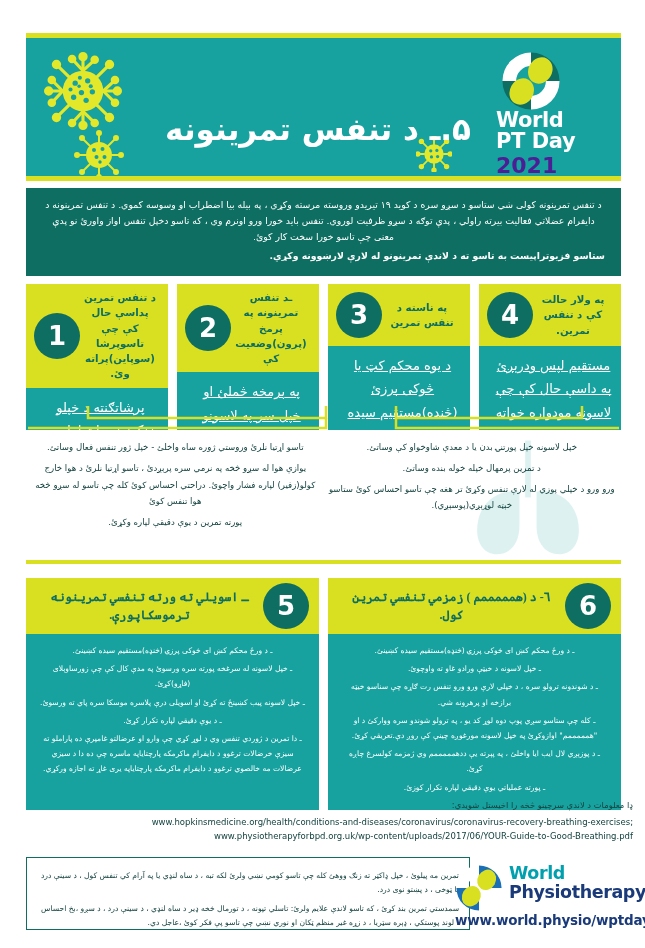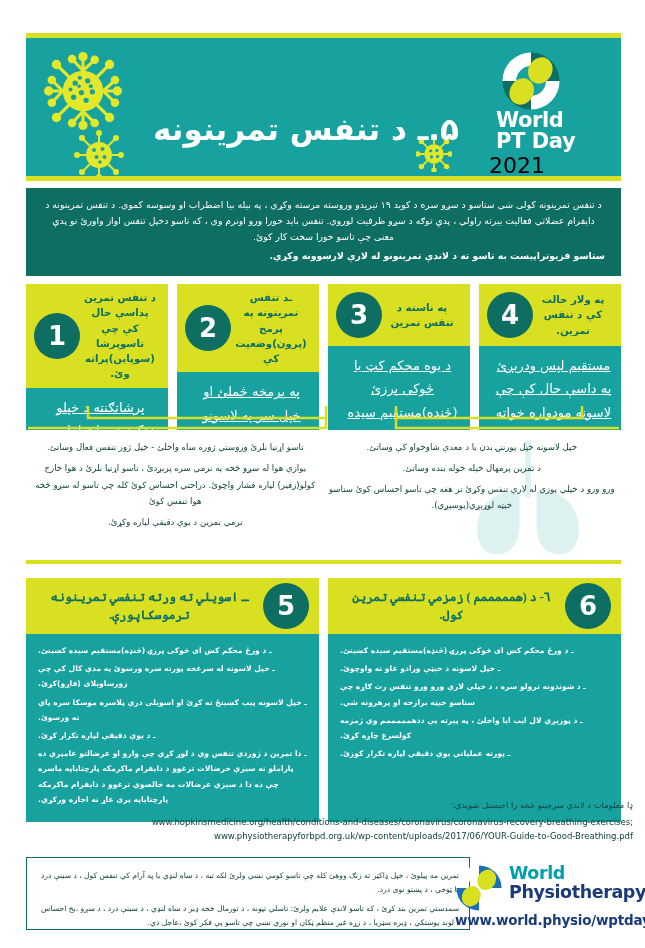--- a/index.html
+++ b/index.html
@@ -36,21 +36,20 @@
     border-top: 5px solid #d9e021;
     border-bottom: 5px solid #d9e021;
     box-sizing: border-box;
     overflow: hidden;
   }
   .header-title {
     position: absolute;
     right: 150px;
     top: 50px;
     width: 330px;
-    text-align: center;
     color: #ffffff;
     font-size: 31px;
     font-weight: bold;
     line-height: 1.35;
     direction: rtl;
     letter-spacing: 0.3px;
   }
 
   
   .virus {
@@ -76,26 +75,26 @@
     text-align: left;
     font-family: "DejaVu Sans", "Liberation Sans", sans-serif;
     font-weight: bold;
     font-size: 21px;
     line-height: 1.02;
     color: #ffffff;
     letter-spacing: -0.4px;
   }
   .wptd-year {
     position: absolute;
-    left: 1px;
+    left: 8px;
     top: 103px;
     direction: ltr;
     font-size: 22px;
-    font-weight: normal;
-    color: #000000;
+    font-weight: bold;
+    color: #4c1d95;
     letter-spacing: 0px;
   }
 
   
   .intro {
     position: absolute;
     left: 26px;
     top: 188px;
     width: 595px;
     height: 88px;
@@ -242,27 +241,26 @@
   }
   .step-head-wide .step-badge { order: 1; }
   .step-head-wide .step-head-title {
     order: 2;
     font-size: 12px;
     line-height: 1.5;
     font-family: Liberation Serif, serif;
   }
   .step-body-wide {
     direction: rtl;
-    text-align: left;
+    text-align: center;
     color: #ffffff;
     font-size: 7.6px;
     line-height: 2.0;
     padding: 9px 12px 12px 12px;
     flex: 1;
-    font-weight: bold;
   }
   .step-body-wide p { margin: 0 0 3px 0; }
 
   
   .sources {
     position: absolute;
     left: 38px;
     top: 799px;
     width: 595px;
   }
@@ -538,36 +536,37 @@
 
     <div class="detail-cols">
       <div class="detail-col">
         <p>خپل لاسونه خپل پورتنۍ بدن یا د معدې شاوخواو کې وساتئ.</p>
         <p>د تمرين پرمهال خپله خوله بنده وساتئ.</p>
         <p>ورو ورو د خپلي پوزي له لارې تنفس وکړئ تر هغه چې تاسو احساس کوئ ستاسو خېټه لوړېږي(پوسېږي).</p>
       </div>
       <div class="detail-col">
         <p>تاسو اړتيا نلرئ وروستي ژوره ساه واخلئ - خپل ژور تنفس فعال وساتئ.</p>
         <p>یوازې هوا له سږو څخه په نرمي سره پرېږدئ ، تاسو اړتيا نلرئ د هوا خارج کولو(زفیر) لپاره فشار واچوئ. دراحتي احساس کوئ کله چې تاسو له سږو څخه هوا تنفس کوئ</p>
-        <p>نرمي تمرين د يوې دقيقې لپاره وکړئ.</p>
+        <p>پورته تمرين د يوې دقيقې لپاره وکړئ.</p>
       </div>
     </div>
   </div>
 
   <div class="steps-row2">
 
     <div class="step-card-wide">
       <div class="step-head-wide">
         <div class="step-badge">6</div>
         <div class="step-head-title">٦- د (همممممم ) زمزمي تنفسي تمرين کول.</div>
       </div>
       <div class="step-body-wide">
         <p>ـ د ورځ محکم کښ ای څوکی پرزۍ (څنډه)مستقيم سيده کښينئ.</p>
         <p>ـ خپل لاسونه د خيټې ورادو غاو ته واوچوئ.</p>
         <p>ـ د شوندونه ترولو سره ، د خپلي لارې ورو ورو تنفس رت ګاړه چې سناسو خيټه برازخه او پرهرونه شي.</p>
+        <p>ـ کله چې ستاسو سږي پوپ دوه لوړ کد يو ، په ترولو شوندو سره ووارکئ د او "همممممم" اوازوکړئ په خپل لاسونه مورغوږه چينې کې روږ دې.تعريقي کړئ.</p>
         <p>ـ د پوزېږي لال ایب ایا واخلئ ، په پېرته يې ددهمممممم وي ژمزمه کولسرغ چاږه کړئ.</p>
         <p>ـ پورته عملياتي يوې دقيقي لپاره تکرار کوزئ.</p>
       </div>
     </div>
 
     <div class="step-card-wide">
       <div class="step-head-wide">
         <div class="step-badge">5</div>
         <div class="step-head-title">ـ اسويلي ته ورته تنفسي تمرينونه ترموسکاپورې.</div>
       </div>

